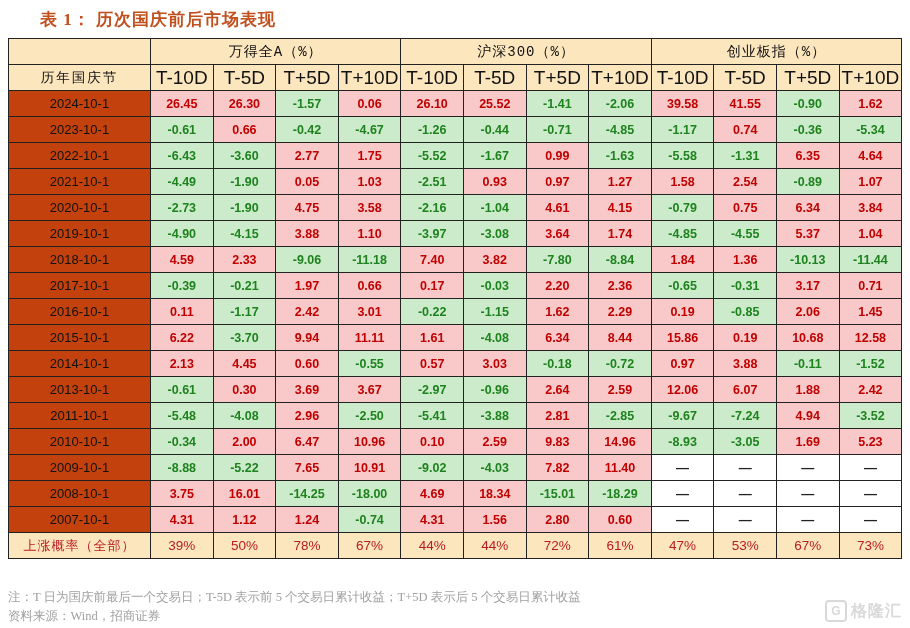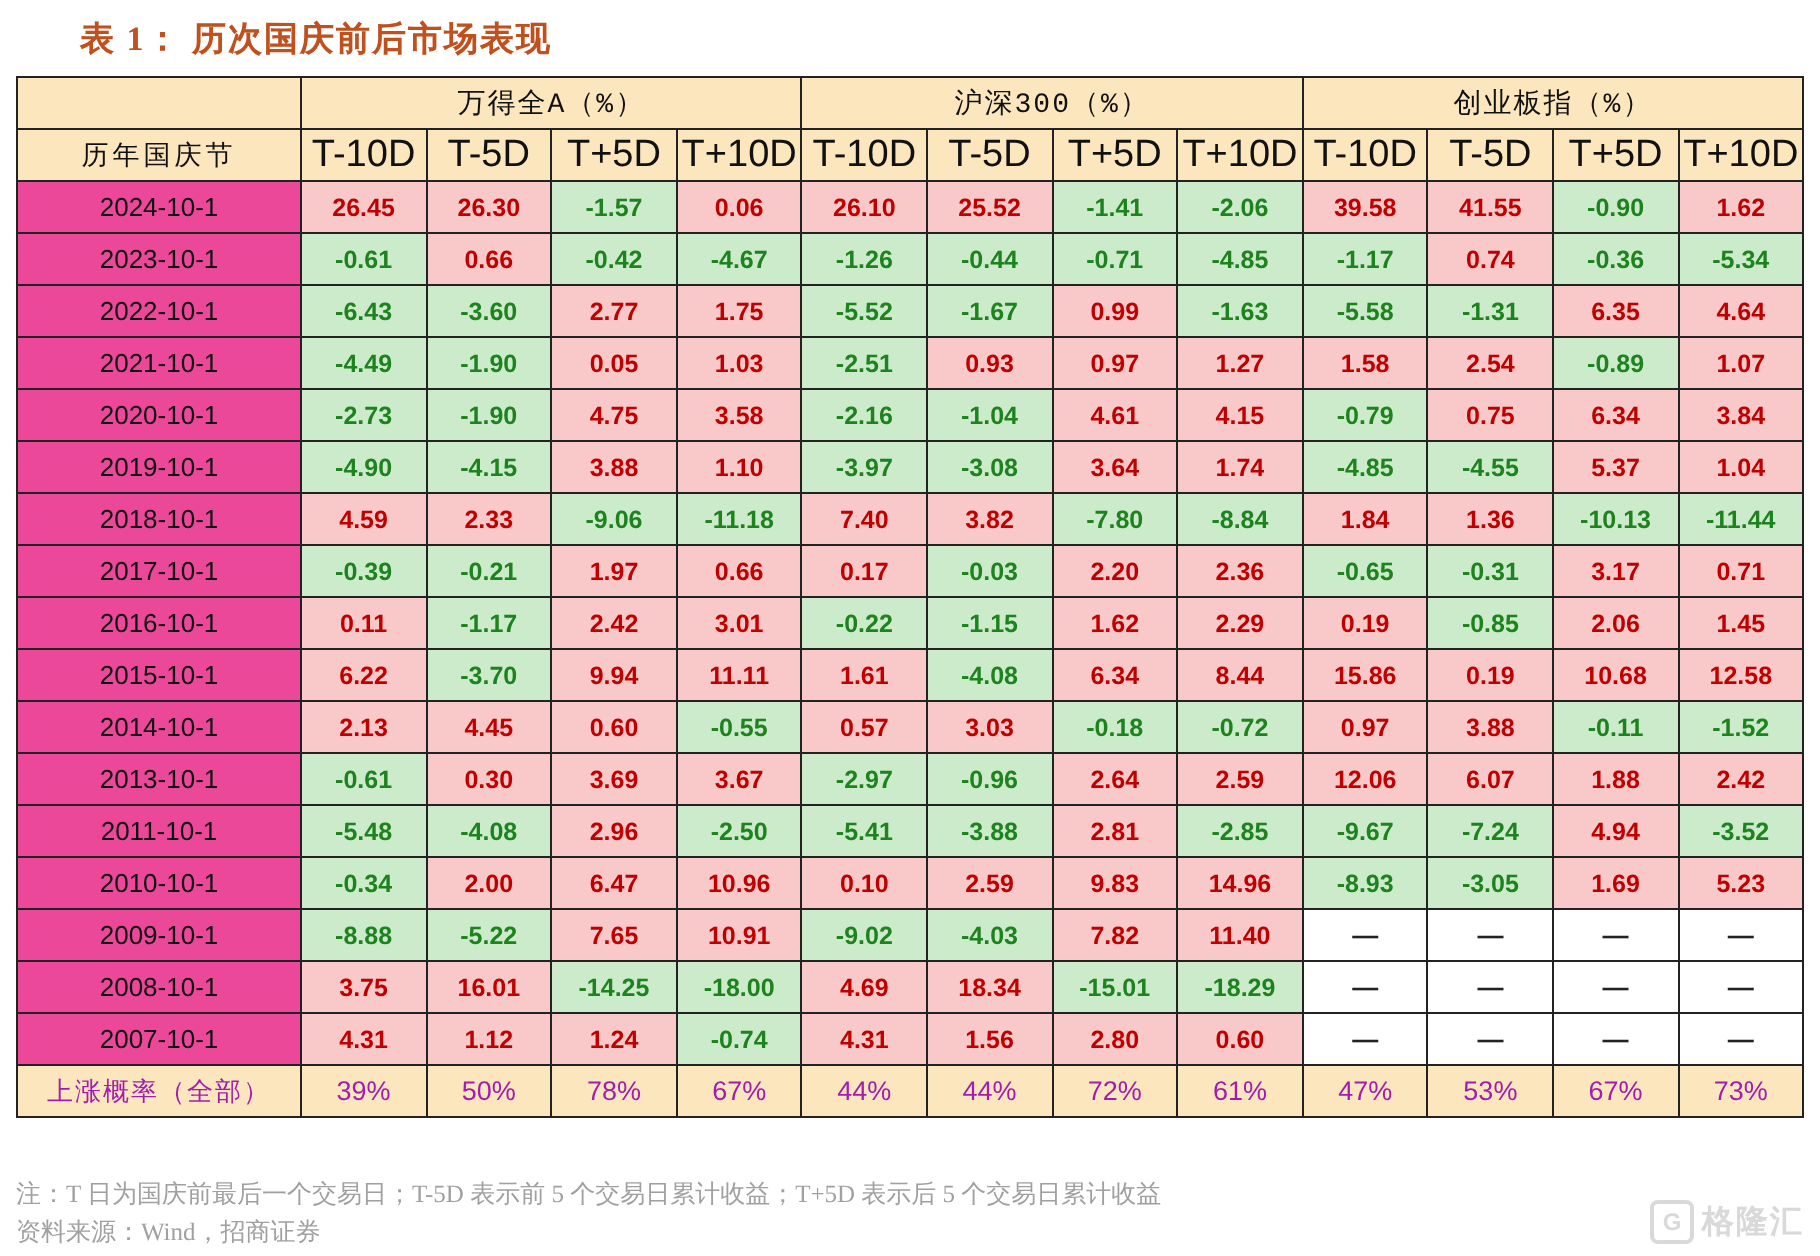--- a/index.html
+++ b/index.html
@@ -25,26 +25,26 @@
   th,td{
     border:1px solid var(--border);
     text-align:center;vertical-align:middle;
     padding:0;height:25px;overflow:hidden;white-space:nowrap;
   }
   thead th{background:var(--head-bg);font-weight:normal;color:#111;}
   th.group{font-family:Liberation Mono, monospace;font-size:14px;letter-spacing:1px;}
   th.sub{font-size:19px;}
   th.corner{background:var(--head-bg);}
   th.rowhead{font-family:"Liberation Serif",serif;font-size:13.5px;letter-spacing:2px;}
-  td.date{background:#ec4899;color:#111;font-size:13px;}
+  td.date{background:#c2410c;color:#111;font-size:13px;}
   td.val{font-weight:bold;font-size:12.5px;}
   td.pos{background:var(--pos-bg);color:var(--pos-tx);}
   td.neg{background:var(--neg-bg);color:var(--neg-tx);}
   td.na{background:#ffffff;color:#222;font-weight:bold;font-size:13px;}
-  tr.prob td{background:var(--head-bg);color:#a21caf;font-weight:normal;font-size:13.5px;}
+  tr.prob td{background:var(--head-bg);color:#b91c1c;font-weight:normal;font-size:13.5px;}
   tr.prob td.label{font-family:"Liberation Serif",serif;font-size:13px;letter-spacing:1px;}
   .notes{
     position:absolute;left:8px;top:588px;width:770px;
     font-family:"Liberation Serif",serif;
     font-size:12.5px;line-height:19px;color:var(--note);
   }
   .watermark{
     position:absolute;right:8px;bottom:6px;display:flex;align-items:center;gap:4px;
     color:var(--wm);
   }

